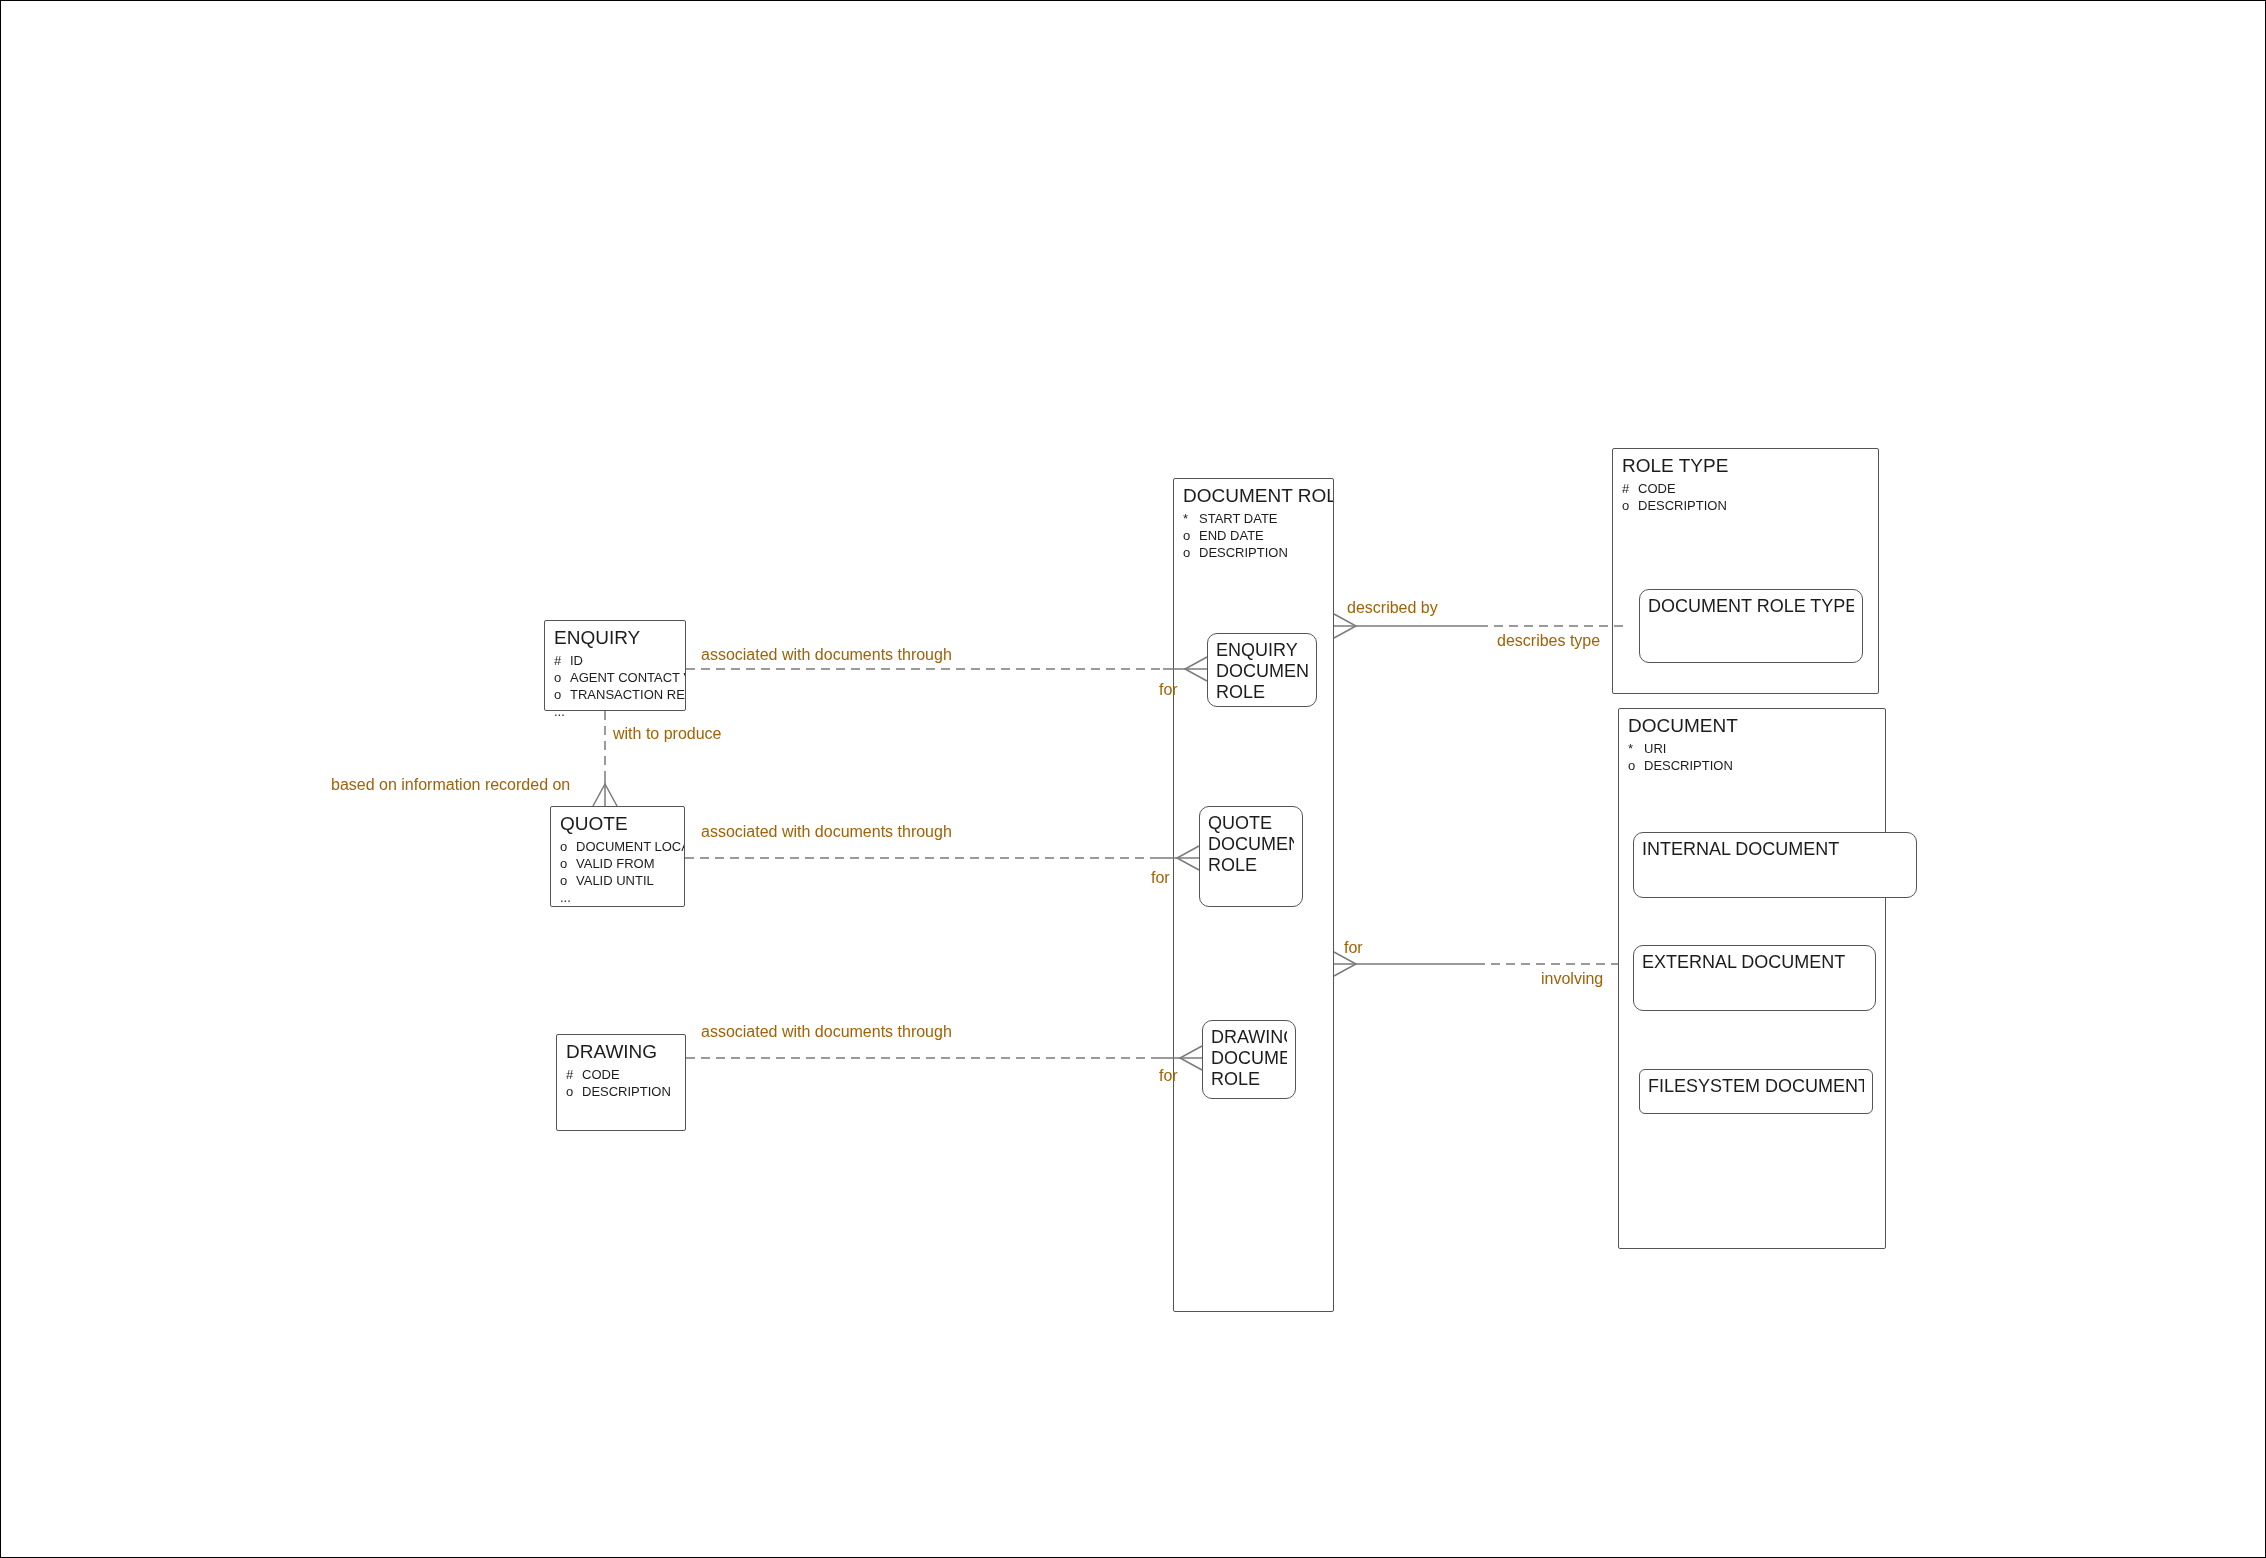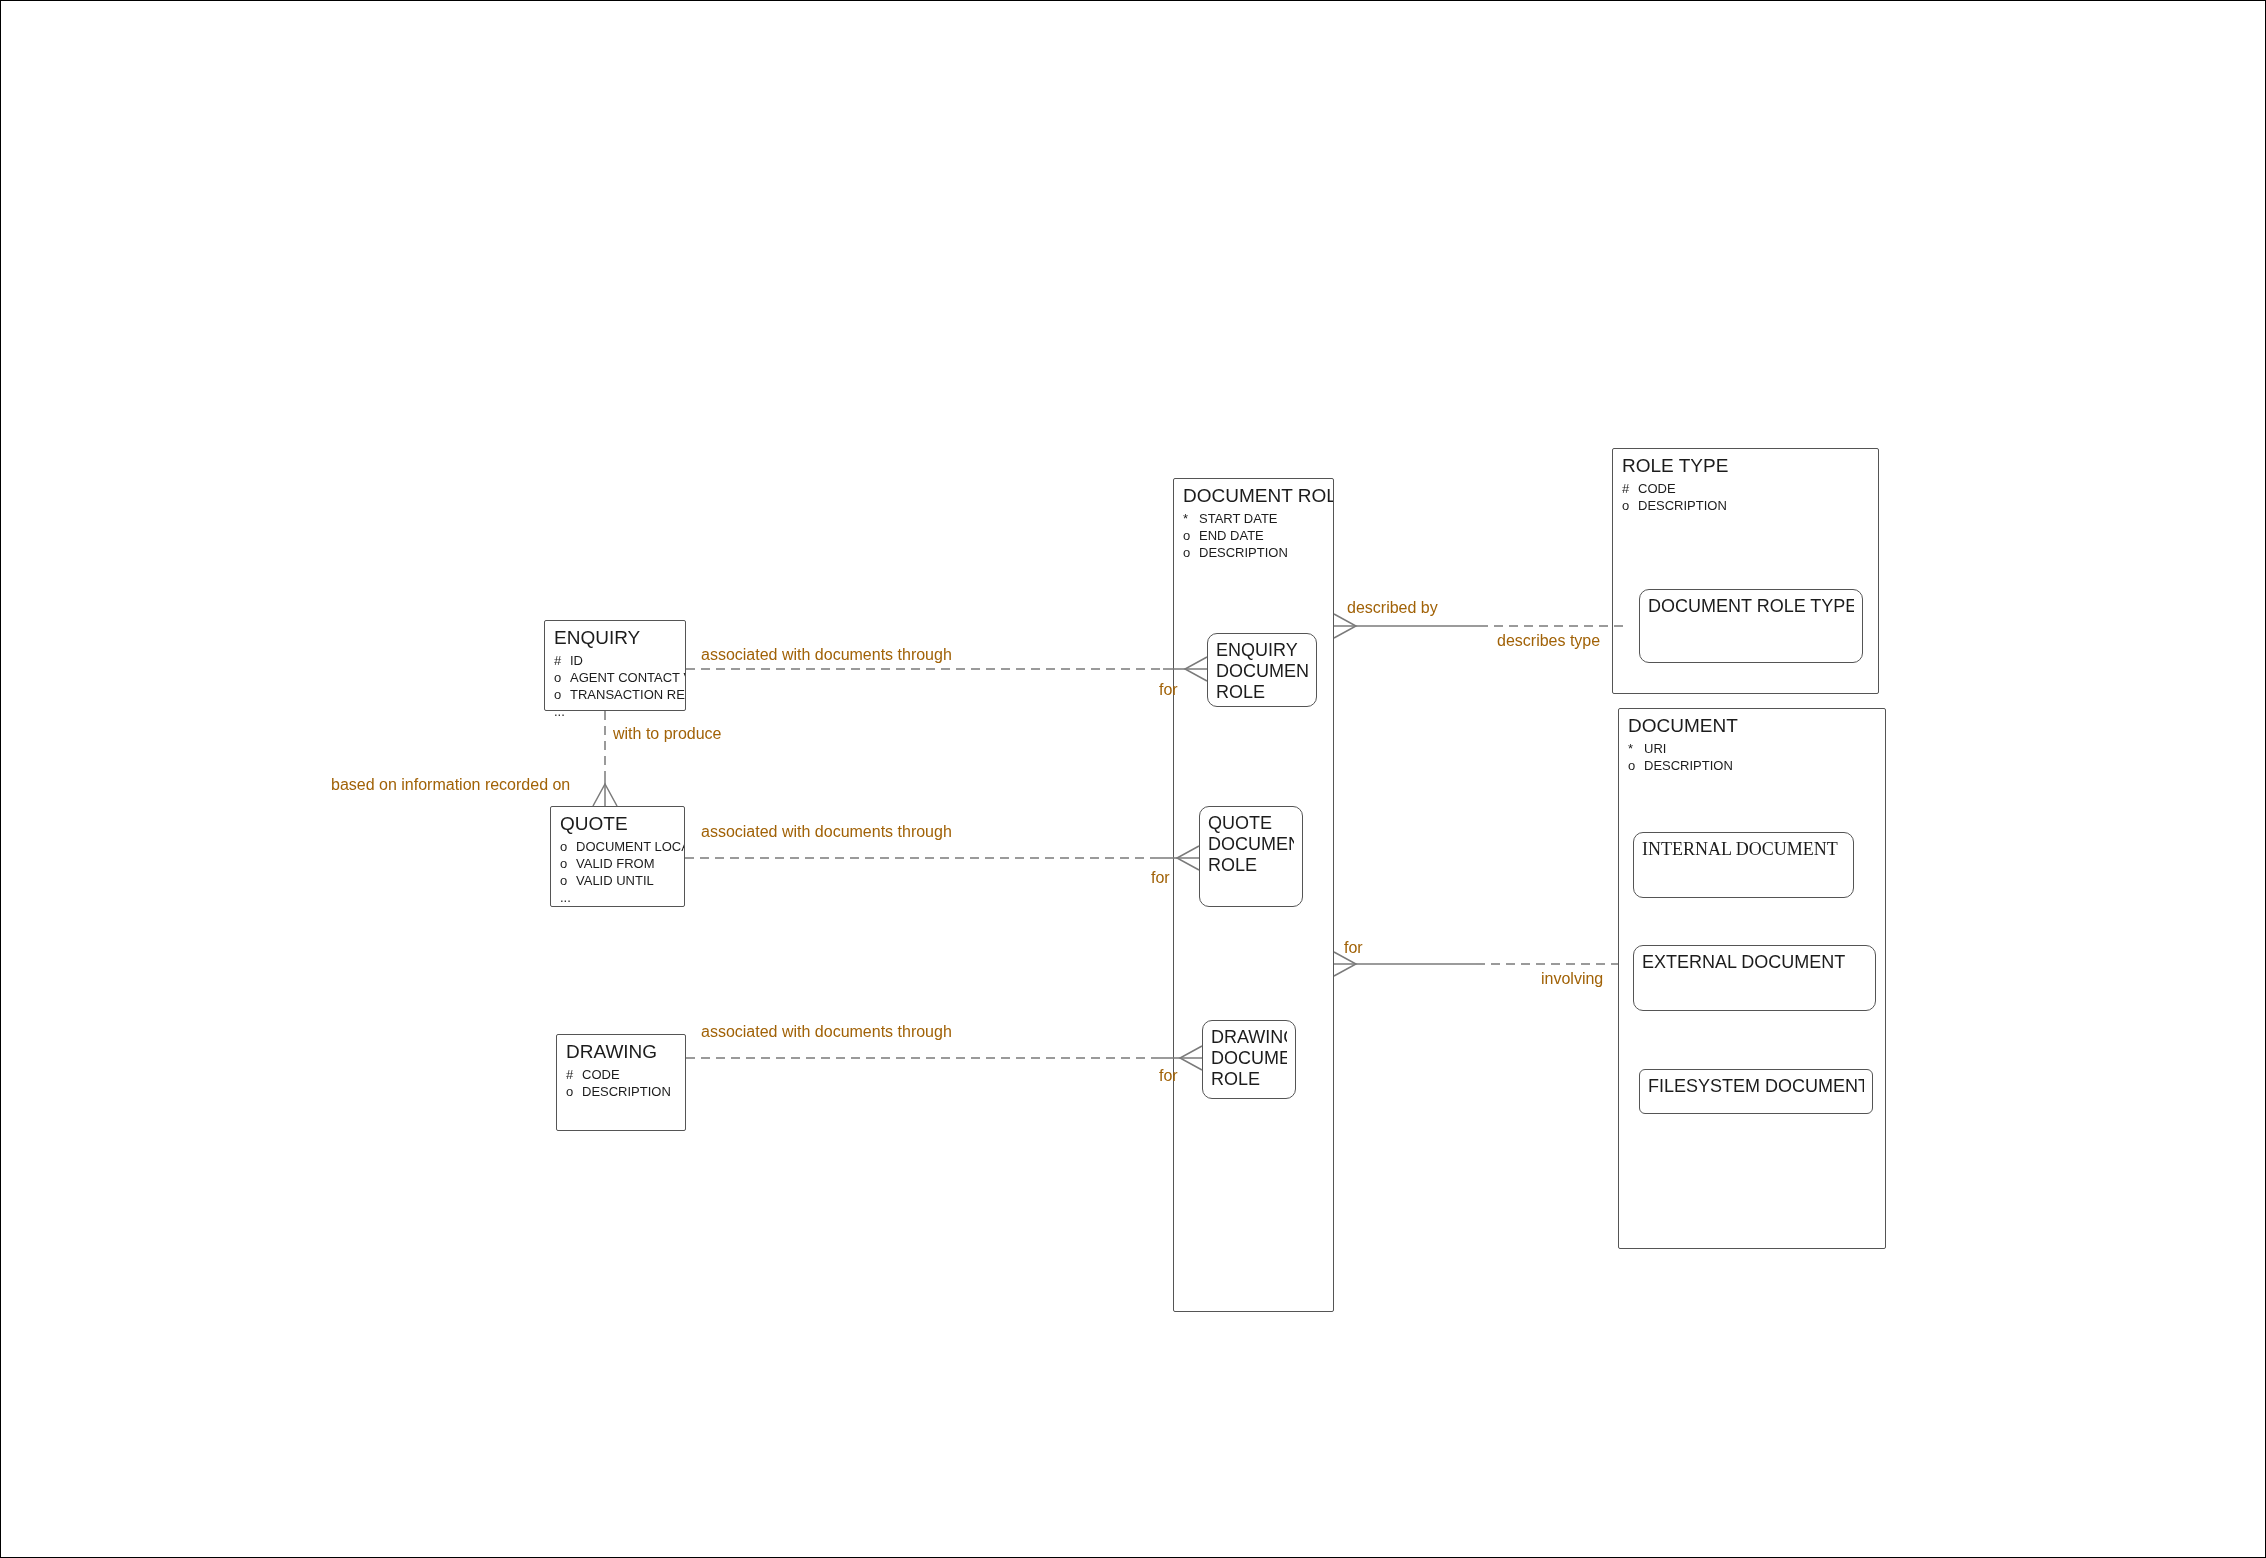--- a/index.html
+++ b/index.html
@@ -181,21 +181,21 @@
     <div class="attr">
         <span class="m">*</span>
         <span class="n">URI</span>
       </div>
     <div class="attr">
         <span class="m">o</span>
         <span class="n">DESCRIPTION</span>
       </div>
   </div>
 
-  <div class="sub" style="left:1632px;top:831px;width:221px;height:66px;font-family:Liberation Serif, serif;">
+  <div class="sub" style="left:1632px;top:831px;width:284px;height:66px;">
     <div class="subtitle">
       <div>INTERNAL DOCUMENT</div>
     </div>
   </div>
 
   <div class="sub" style="left:1632px;top:944px;width:243px;height:66px;">
     <div class="subtitle">
       <div>EXTERNAL DOCUMENT</div>
     </div>
   </div>

